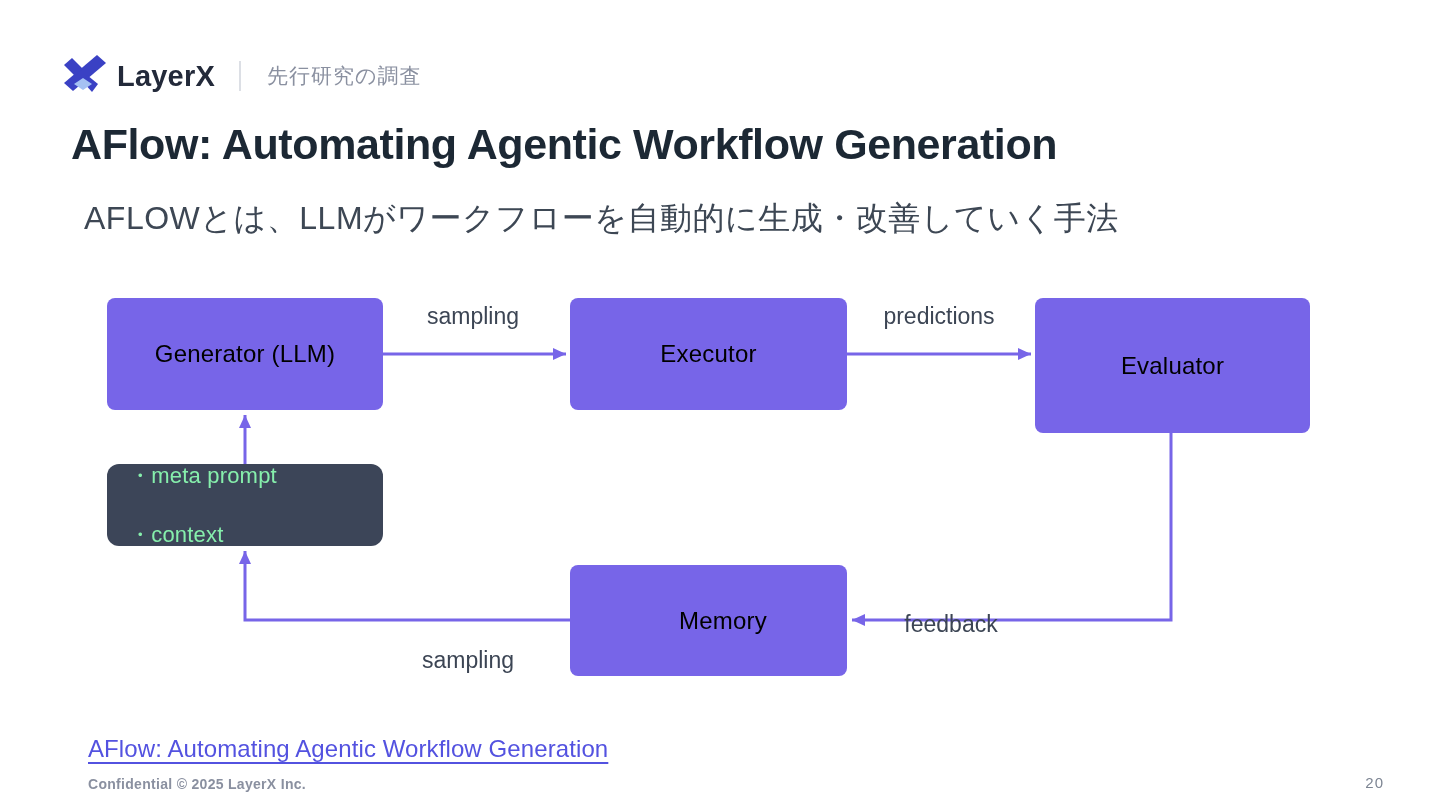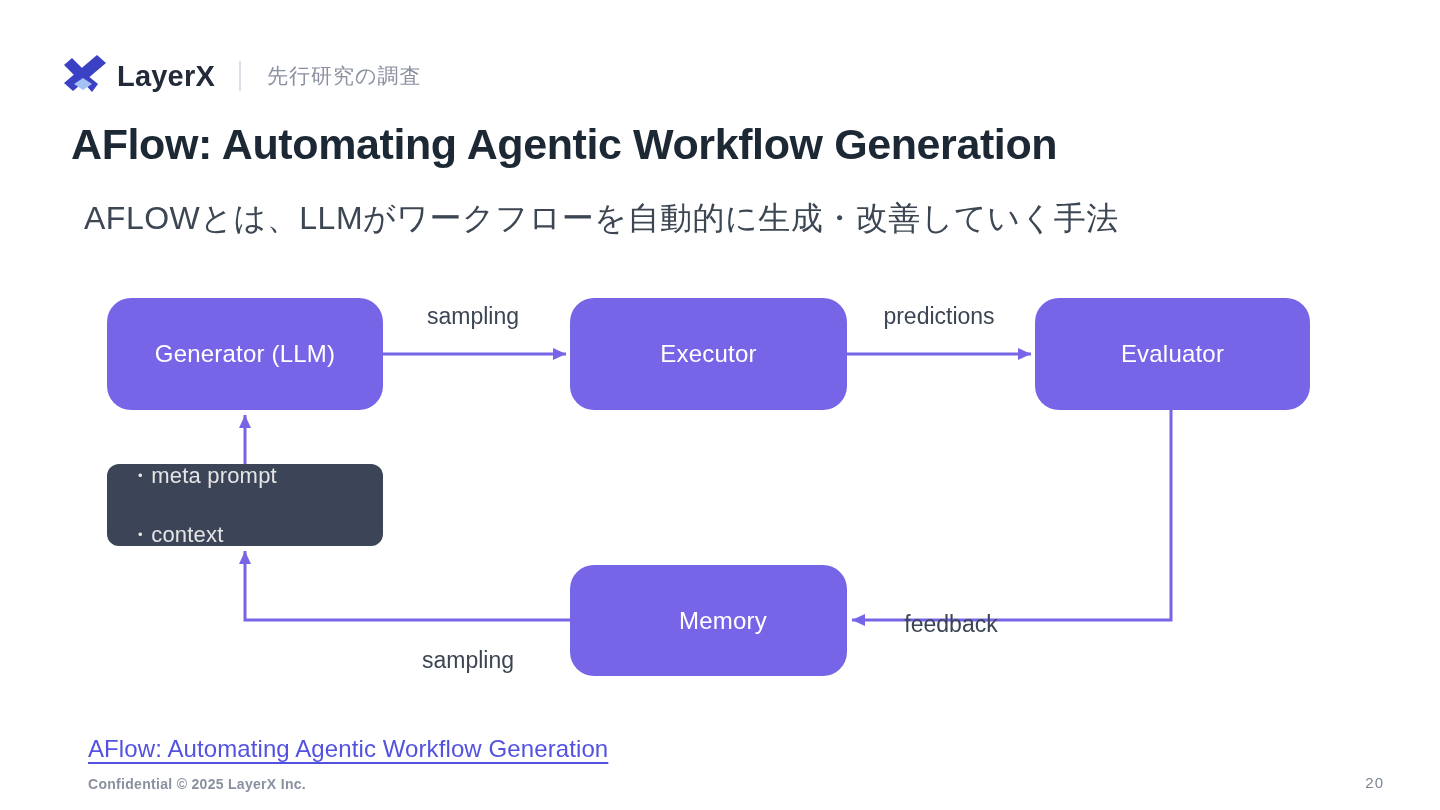--- a/index.html
+++ b/index.html
@@ -42,32 +42,32 @@
     color:var(--subtitle-color); letter-spacing:0.5px;
   }
 
   
   .diagram { position:absolute; inset:0; }
   .arrows { position:absolute; inset:0; width:1440px; height:810px; pointer-events:none; }
   .arrow { stroke:var(--accent); stroke-width:3; fill:none; }
   .arrowhead-fill { fill:var(--accent); }
 
   .node {
-    position:absolute; background:var(--accent); color:#ffffff;
+    position:absolute; background:var(--accent); color:#000000;
     display:flex; align-items:center; justify-content:center;
-    font-size:24px; border-radius:24px; letter-spacing:0.2px;
+    font-size:24px; border-radius:8px; letter-spacing:0.2px;
   }
   .node-generator { left:107px; top:298px; width:276px; height:112px; }
   .node-executor  { left:570px; top:298px; width:277px; height:112px; }
-  .node-evaluator { left:1035px; top:298px; width:275px; height:112px; }
+  .node-evaluator { left:1035px; top:298px; width:275px; height:135px; }
   .node-memory    { left:570px; top:565px; width:277px; height:111px;padding-left:29px; }
 
   .dark-node {
     position:absolute; left:107px; top:464px; width:276px; height:82px;
-    background:var(--dark-node); border-radius:12px; color:#e5e5e5;
+    background:var(--dark-node); border-radius:12px; color:#86efac;
     font-size:22px; display:flex; flex-direction:column; justify-content:center;
     padding-left:22px; line-height:1.33; letter-spacing:0.2px;gap:30px;
   }
 
   .edge-label {
     position:absolute; transform:translateX(-50%); color:var(--label-color);
     font-size:23px; white-space:nowrap;
   }
   .label-workflow    { left:473px; top:303px; }
   .label-predictions { left:939px; top:303px; }

